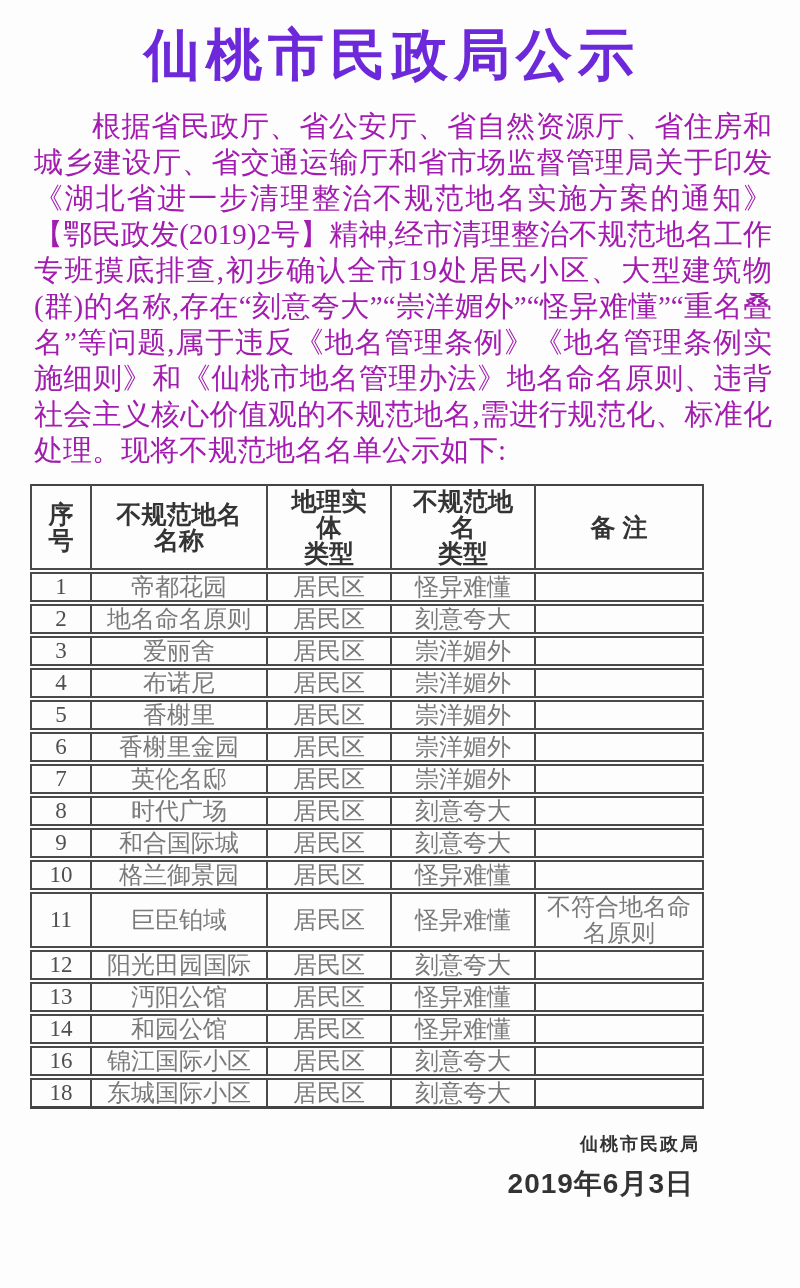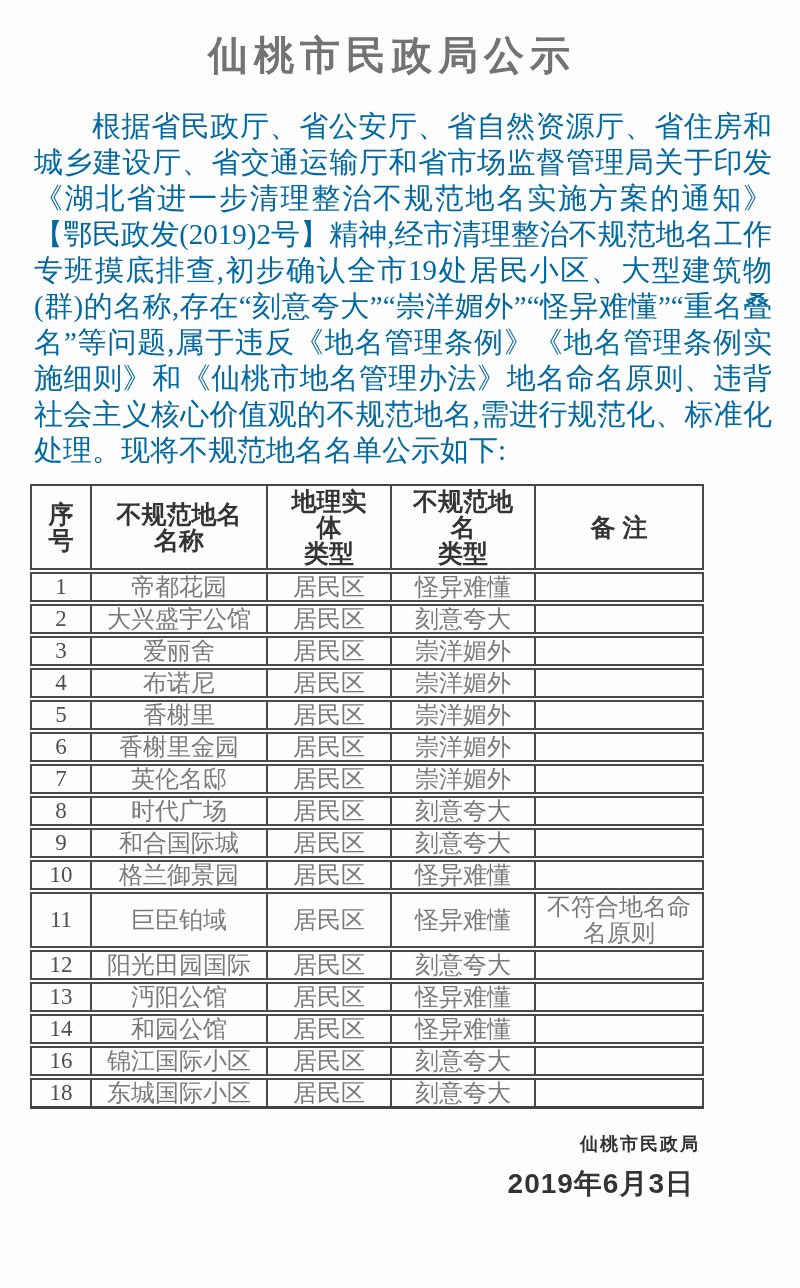--- a/index.html
+++ b/index.html
@@ -13,32 +13,32 @@
     height: 1288px;
     background: #fdfdfd;
     overflow: hidden;
     font-family: "Liberation Serif", serif;
   }
   .doc-title {
     margin: 22px 16px 0 0;
     text-align: center;
     font-family: "Liberation Sans", sans-serif;
     font-weight: 900;
-    font-size: 40px;
+    font-size: 56px;
     line-height: 66px;
     letter-spacing: 6px;
-    color: #737373;
+    color: #6d28d9;
   }
   .doc-body {
     margin: 20px 28px 0 34px;
     font-size: 29px;
     line-height: 36px;
     text-align: justify;
     text-indent: 2em;
-    color: #0369a1;
+    color: #a21caf;
   }
   table.notice-table {
     border-collapse: collapse;
     table-layout: fixed;
     width: 672px;
     margin: 16px 0 0 30px;
   }
   .notice-table th, .notice-table td {
     border-left: 2px solid #4a4a4a;
     border-right: 2px solid #4a4a4a;
@@ -125,21 +125,21 @@
     <tbody>
         <tr>
           <td class="cell-num">1</td>
           <td>帝都花园</td>
           <td>居民区</td>
           <td>怪异难懂</td>
           <td></td>
         </tr>
         <tr>
           <td class="cell-num">2</td>
-          <td>大兴盛宇公馆</td>
+          <td>地名命名原则</td>
           <td>居民区</td>
           <td>刻意夸大</td>
           <td></td>
         </tr>
         <tr>
           <td class="cell-num">3</td>
           <td>爱丽舍</td>
           <td>居民区</td>
           <td>崇洋媚外</td>
           <td></td>

